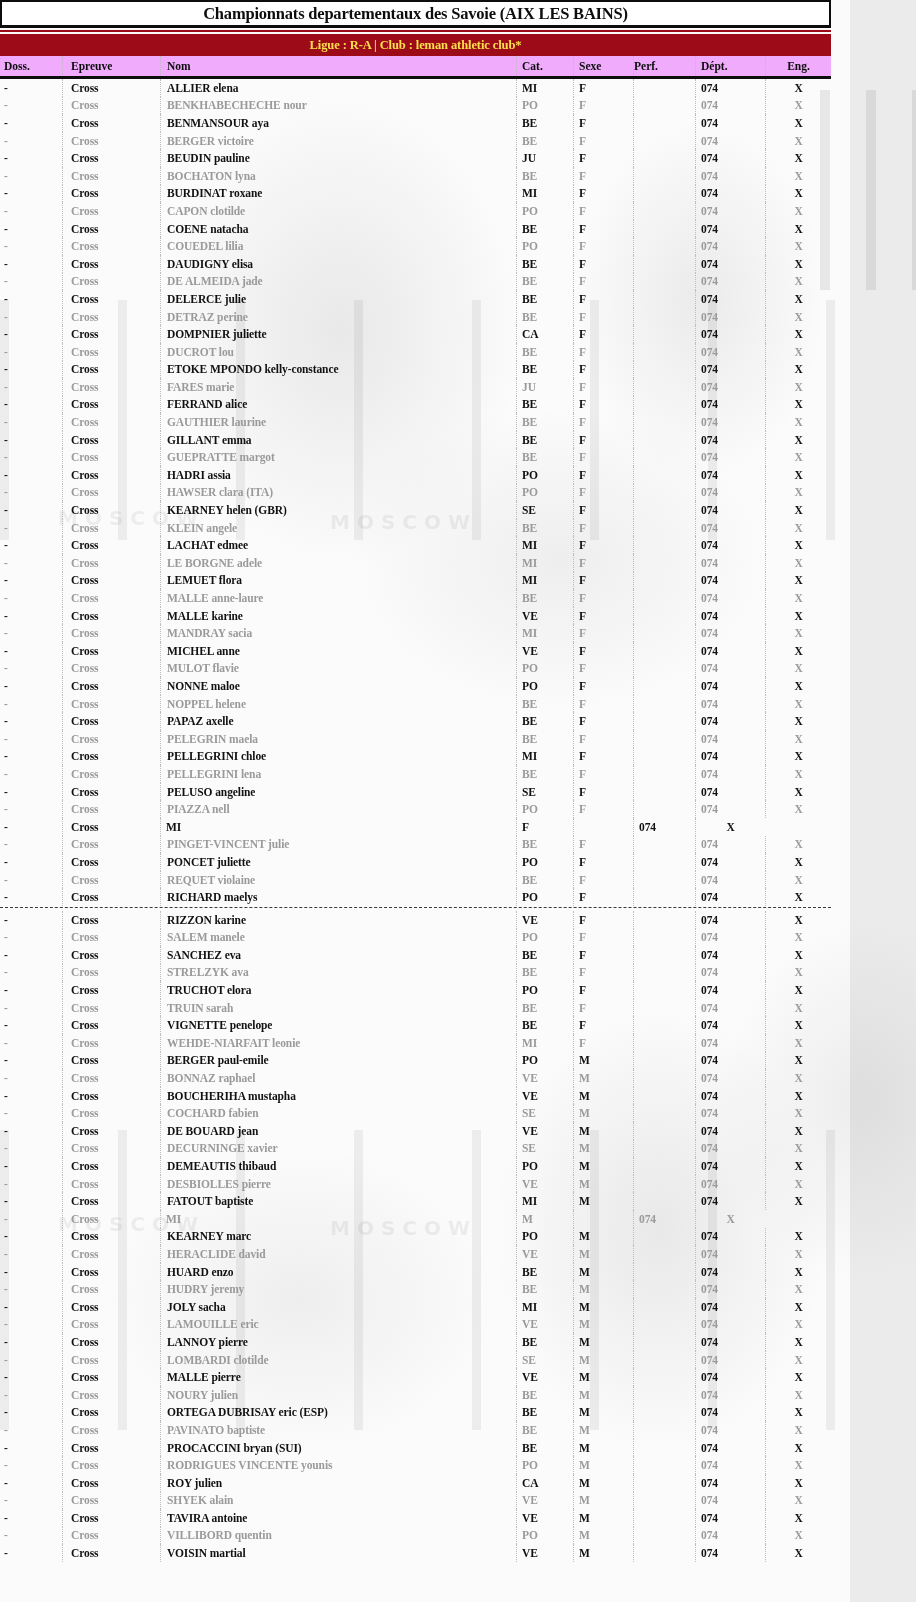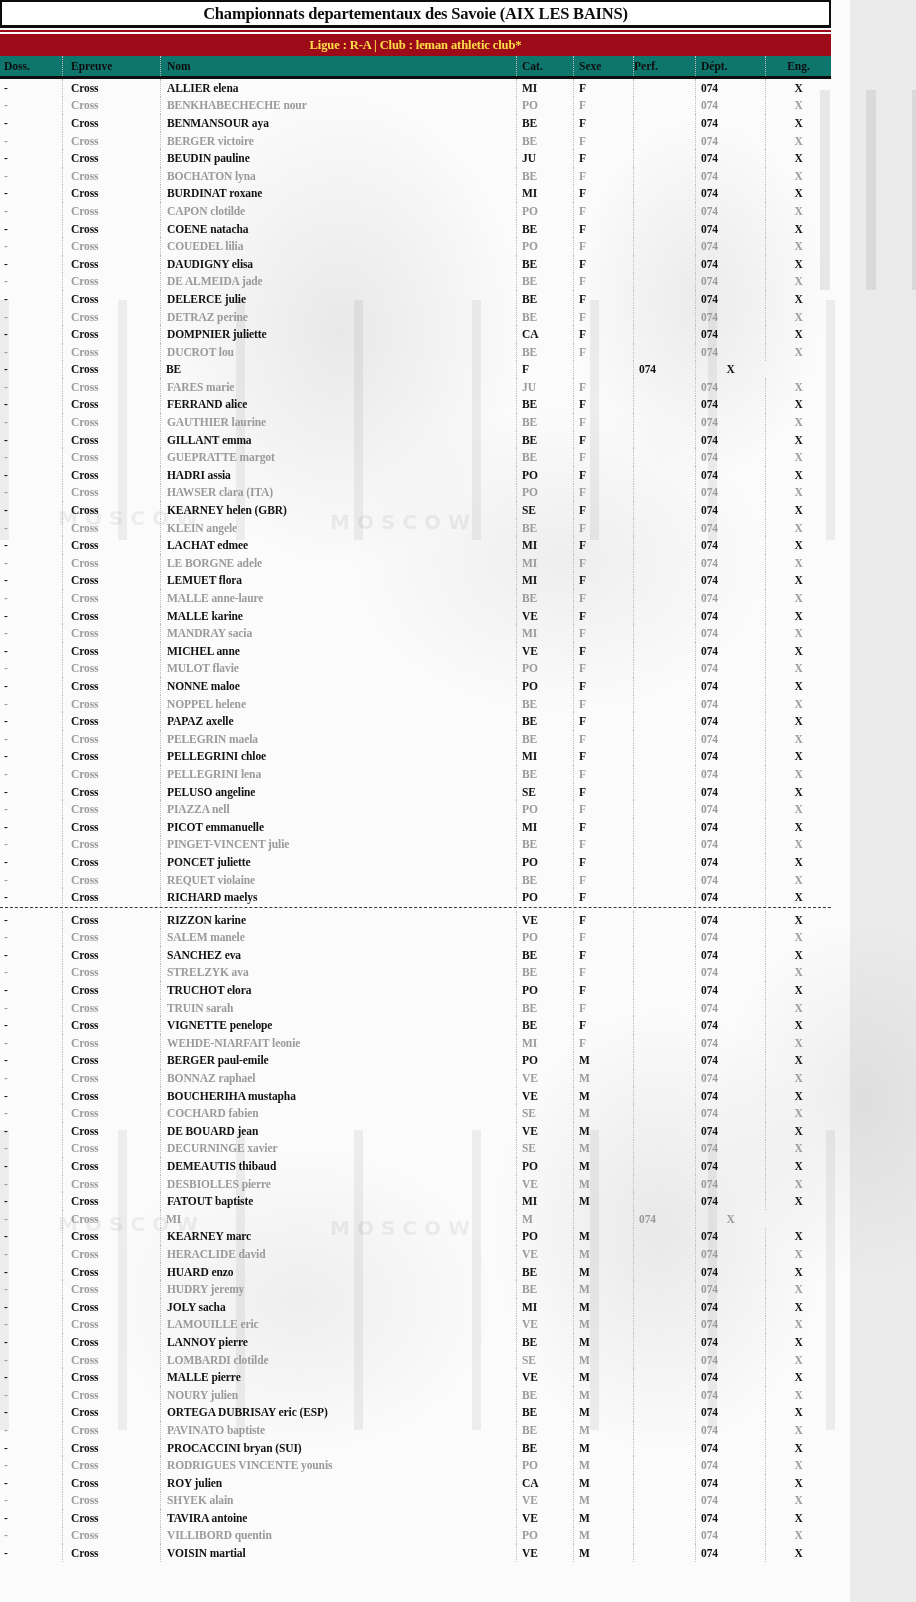--- a/index.html
+++ b/index.html
@@ -44,21 +44,21 @@
     font-weight:bold;font-size:16.5px;color:var(--ink);letter-spacing:-0.2px;
   }
   .red-rule{height:2px;background:var(--red);margin-top:2px;}
   .banner{
     height:22px;background:var(--red);margin-top:2px;
     display:flex;align-items:center;justify-content:center;
     color:#fde047;font-weight:bold;font-size:12.5px;letter-spacing:-0.1px;
   }
   .grid{display:grid;grid-template-columns:62px 98px 356px 57px 60px 62px 70px 66px;}
   .header-row{
-    box-sizing:border-box;height:23px;background:#0f766e;
+    box-sizing:border-box;height:23px;background:#f0abfc;
     border-bottom:3px solid var(--ink);
     align-items:center;font-weight:bold;font-size:11.5px;color:var(--ink);
   }
   .cell{overflow:hidden;white-space:nowrap;box-sizing:border-box;height:100%;display:flex;align-items:center;}
   .cell + .cell{border-left:1px dotted #bdbdbd;}
   .c0{padding-left:4px;}
   .c1{padding-left:8px;}
   .c2{padding-left:6px;}
   .c3,.c4,.c6{padding-left:5px;}
   .c7{justify-content:center;padding-left:0;}
@@ -261,20 +261,21 @@
         <div class="cell c2">DUCROT lou</div>
         <div class="cell c3">BE</div>
         <div class="cell c4">F</div>
         <div class="cell c5"></div>
         <div class="cell c6">074</div>
         <div class="cell c7">X</div>
       </div>
       <div class="grid row dark">
         <div class="cell c0">-</div>
         <div class="cell c1">Cross</div>
+        <div class="cell c2">ETOKE MPONDO kelly-constance</div>
         <div class="cell c3">BE</div>
         <div class="cell c4">F</div>
         <div class="cell c5"></div>
         <div class="cell c6">074</div>
         <div class="cell c7">X</div>
       </div>
       <div class="grid row light">
         <div class="cell c0">-</div>
         <div class="cell c1">Cross</div>
         <div class="cell c2">FARES marie</div>
@@ -520,21 +521,20 @@
         <div class="cell c2">PIAZZA nell</div>
         <div class="cell c3">PO</div>
         <div class="cell c4">F</div>
         <div class="cell c5"></div>
         <div class="cell c6">074</div>
         <div class="cell c7">X</div>
       </div>
       <div class="grid row dark">
         <div class="cell c0">-</div>
         <div class="cell c1">Cross</div>
-        <div class="cell c2">PICOT emmanuelle</div>
         <div class="cell c3">MI</div>
         <div class="cell c4">F</div>
         <div class="cell c5"></div>
         <div class="cell c6">074</div>
         <div class="cell c7">X</div>
       </div>
       <div class="grid row light">
         <div class="cell c0">-</div>
         <div class="cell c1">Cross</div>
         <div class="cell c2">PINGET-VINCENT julie</div>

